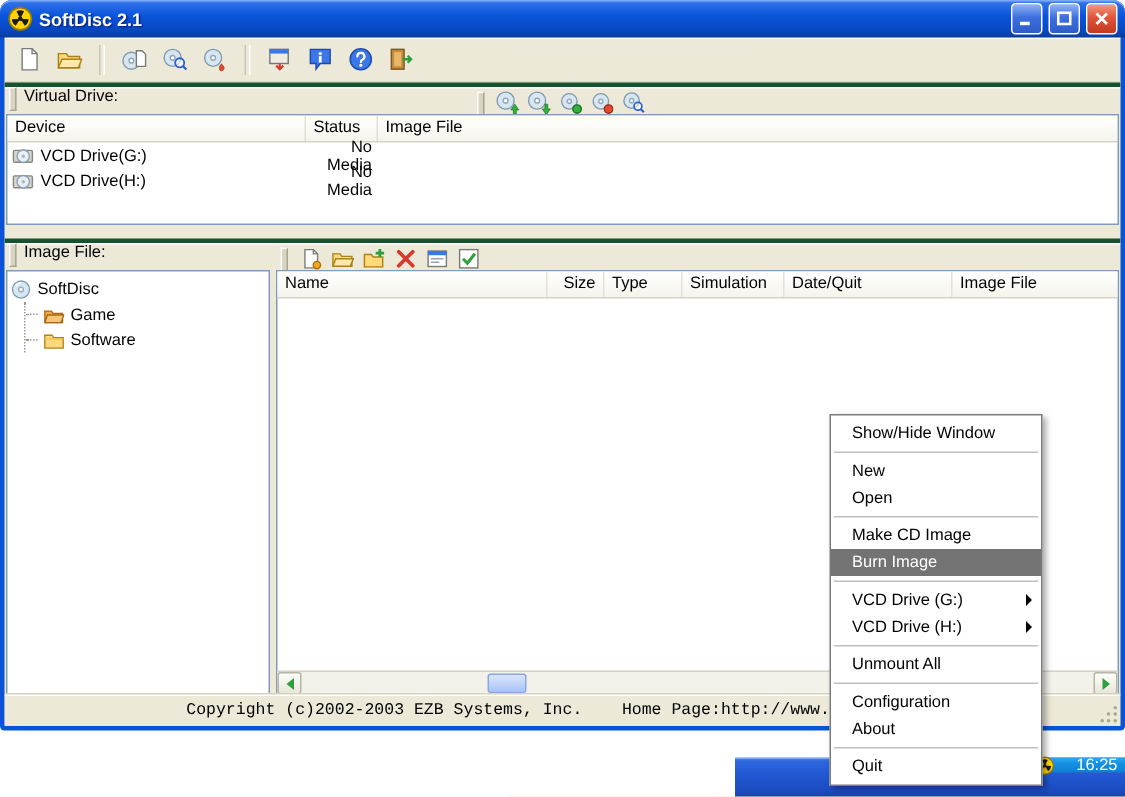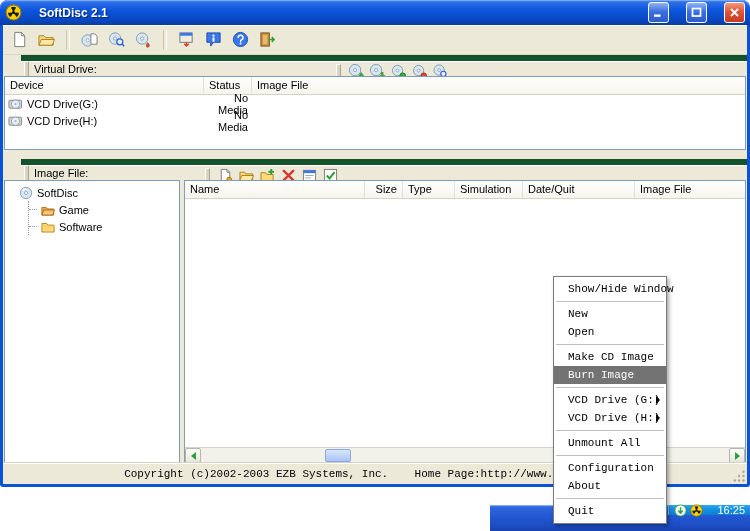--- a/index.html
+++ b/index.html
@@ -2,53 +2,53 @@
 <html><head>
 <meta charset="utf-8">
 <style>
   html,body{margin:0;padding:0}
   body{width:750px;height:531px;position:relative;overflow:hidden;background:#fff;
        font-family:"Liberation Sans",sans-serif;font-size:11px;color:#000}
   
   .app{position:absolute;left:0;top:0;width:750px;height:487px;background:#0A52D6;border-radius:8px 8px 3px 3px}
   .titlebar{position:absolute;left:0;top:0;right:0;height:25px;border-radius:8px 8px 0 0;
     background:linear-gradient(180deg,#5A96F5 0%,#2E6FE8 9%,#0A55DC 42%,#0846BE 84%,#0B3FA4 96%,#0A3A98 100%);
-    box-shadow:inset 0 1px 0 #7AA8F8;display:flex;align-items:center;gap:17px;padding:0 5px;box-sizing:border-box}
+    box-shadow:inset 0 1px 0 #7AA8F8;display:flex;align-items:center;gap:4px;padding:0 5px;box-sizing:border-box}
   .title-text{color:#fff;font-weight:bold;font-size:12px;text-shadow:1px 1px 1px #00247E;flex:1;white-space:nowrap}
   .cap-btn{width:21px;height:21px;border-radius:3px;border:1px solid #fff;display:flex;align-items:center;justify-content:center;box-sizing:border-box}
   .cap-btn.blue{background:linear-gradient(180deg,#8FB4F5,#3D6FE0 45%,#2E5CC8)}
   .cap-btn.red{background:linear-gradient(180deg,#F2997F,#E0553A 45%,#C33A22)}
   .win-body{position:absolute;left:3px;right:3px;top:25px;bottom:3px;background:#ECE9D8;overflow:hidden}
   
   .toolbar{position:absolute;left:0;top:0;right:0;height:30px;display:flex;align-items:center;padding:0 4px;gap:2px;
     border-bottom:1px solid #DDD9C6;box-shadow:inset 0 1px 0 #fff;box-sizing:border-box}
   .btn24{width:25px;height:25px;display:flex;align-items:center;justify-content:center}
   .tsep{width:2px;height:20px;border-left:1px solid #C9C6B4;border-right:1px solid #fff;margin:0 5px}
   .grip{width:3px;height:14px;border-left:1px solid #fff;border-top:1px solid #fff;border-right:1px solid #A8A590;border-bottom:1px solid #A8A590;background:#D8D5C2;margin:0 5px 0 3px}
-  .rebar{position:absolute;left:18px;right:0;height:21px;display:flex;align-items:center;box-shadow:inset 0 1px 0 #fff;border-top:6px solid #14532d;box-sizing:border-box}
+  .rebar{position:absolute;left:0;right:0;height:21px;display:flex;box-shadow:inset 0 1px 0 #fff;border-top:3px solid #14532d;box-sizing:border-box}
   .rebar-label{white-space:nowrap}
   .vd-bar{top:30px}
   .if-bar{top:134px}
   .rebar-tools{position:absolute;top:1px;height:19px;display:flex;align-items:center}
   .vd-tools{left:312px}
   .if-tools{left:181px}
   .btn20{width:21px;height:19px;display:flex;align-items:center;justify-content:center}
   
   .panel{background:#fff;border:1px solid #7F9DB9;box-sizing:border-box;position:absolute}
   .device-panel{left:1px;right:1px;top:51px;height:74px;overflow:hidden}
   .lv-header{display:flex;height:17px;background:linear-gradient(180deg,#FFFFFF,#F5F4EC);border-bottom:1px solid #D6D3C6}
   .hc{padding:2px 5px;border-right:1px solid #E4E2D6;box-sizing:border-box;white-space:nowrap;overflow:hidden}
   .hc-device{width:199px}
   .hc-status{width:48px;}
   .hc-flex{flex:1;border-right:none}
   .lv-row{display:flex;height:17px;align-items:center}
   .cell-device{width:199px;display:flex;align-items:center;gap:4px;padding-left:3px;box-sizing:border-box}
   .cell-status{width:48px;text-align:right;padding-right:4px;box-sizing:border-box}
   
-  .tree-panel{left:1px;top:155px;width:176px;bottom:20px;padding:3px 14px}
+  .tree-panel{left:1px;top:155px;width:176px;bottom:20px;padding:3px 2px}
   .list-panel{left:181px;right:1px;top:155px;bottom:20px}
   .hc-name{width:180px}
   .hc-size{width:38px;text-align:right}
   .hc-type{width:52px}
   .hc-sim{width:68px}
   .hc-dt{width:112px}
   .tree-row{display:flex;align-items:center;gap:4px;height:17px;white-space:nowrap}
   .tree-children{margin-left:9px;border-left:1px dotted #9a9a93;padding-left:0}
   .tline{display:inline-block;width:8px;border-top:1px dotted #9a9a93}
   
@@ -56,22 +56,22 @@
   .sc-btn{width:16px;height:15px;background:linear-gradient(180deg,#FDFDFB,#E8E6DA);border:1px solid #B8B6A8;border-radius:2px;display:flex;align-items:center;justify-content:center;box-sizing:border-box}
   .arr-left{width:0;height:0;border-top:4px solid transparent;border-bottom:4px solid transparent;border-right:5px solid #2E9E3C}
   .arr-right{width:0;height:0;border-top:4px solid transparent;border-bottom:4px solid transparent;border-left:5px solid #2E9E3C}
   .sc-thumb{position:absolute;left:140px;top:1px;width:26px;height:13px;background:linear-gradient(180deg,#D9E6FC,#A9C4F6);border:1px solid #8AA8DE;border-radius:2px;box-sizing:border-box}
   
   .statusbar{position:absolute;left:0;right:0;bottom:0;height:20px;border-top:1px solid #fff;box-shadow:0 -1px 0 #D5D2C0;
     display:flex;align-items:center;justify-content:center;font-family:"Liberation Mono",monospace;font-size:11px}
   .statusbar .txt{white-space:pre}
   .size-grip{position:absolute;right:1px;bottom:1px}
   
-  .context-menu{position:absolute;left:553px;top:276px;width:114px;background:#fff;border:1px solid #7B7B7B;
-    box-shadow:2px 2px 4px rgba(0,0,0,.35);padding:3px 0;font-family:Liberation Mono, monospace;font-size:11px;z-index:50;box-sizing:border-box}
+  .context-menu{position:absolute;left:553px;top:276px;width:142px;background:#fff;border:1px solid #7B7B7B;
+    box-shadow:2px 2px 4px rgba(0,0,0,.35);padding:3px 0;font-family:Liberation Sans, sans-serif;font-size:11px;z-index:50;box-sizing:border-box}
   .mi{height:18px;line-height:18px;padding:0 14px;position:relative;white-space:nowrap}
   .mi.sel{background:#737373;color:#fff}
   .sub-arrow{position:absolute;right:6px;top:5px;width:0;height:0;border-left:4px solid #000;border-top:4px solid transparent;border-bottom:4px solid transparent}
   .menu-sep{border-top:1px solid #BFBFBF;margin:3px 2px}
   
   .taskbar{position:absolute;left:490px;right:0;bottom:0;height:26px;z-index:10;
     background:linear-gradient(180deg,#4E85EE 0%,#2E66DE 10%,#2258D2 45%,#1C4BC0 85%,#1843AE 100%);box-shadow:inset 0 1px 0 #7FA9F5}
   .tray{position:absolute;right:0;top:0;bottom:16px;width:82px;border-left:1px solid #79C6F5;
     background:linear-gradient(180deg,#2FA8EF 0%,#1591E4 40%,#0D7FD2 100%);
     display:flex;align-items:center;gap:3px;padding:0 5px;box-sizing:border-box;color:#fff}

